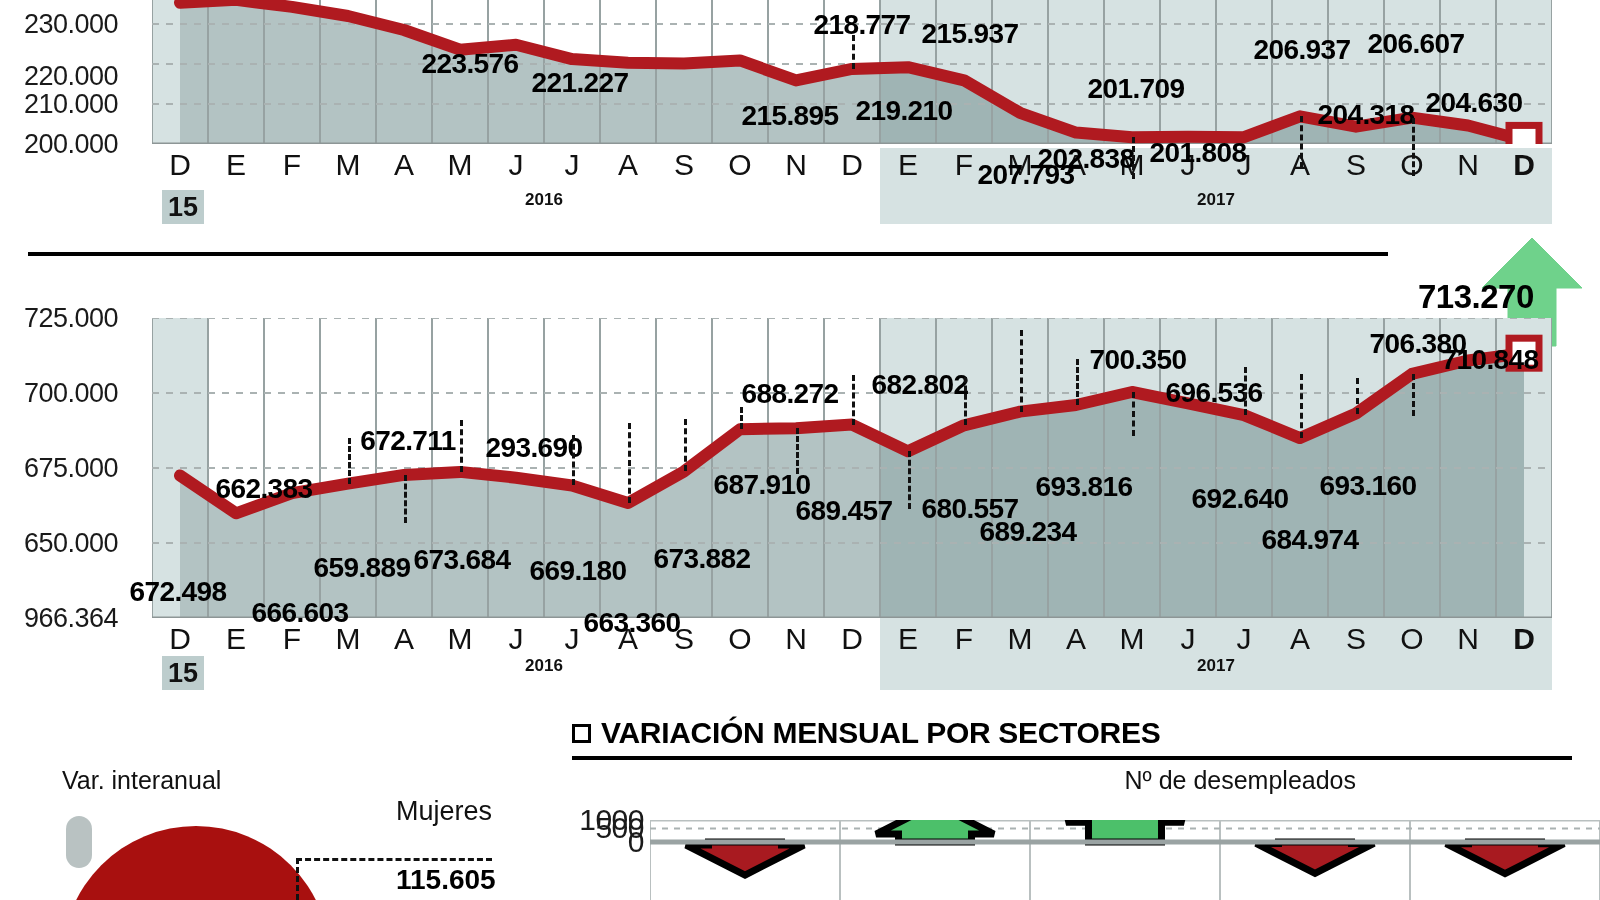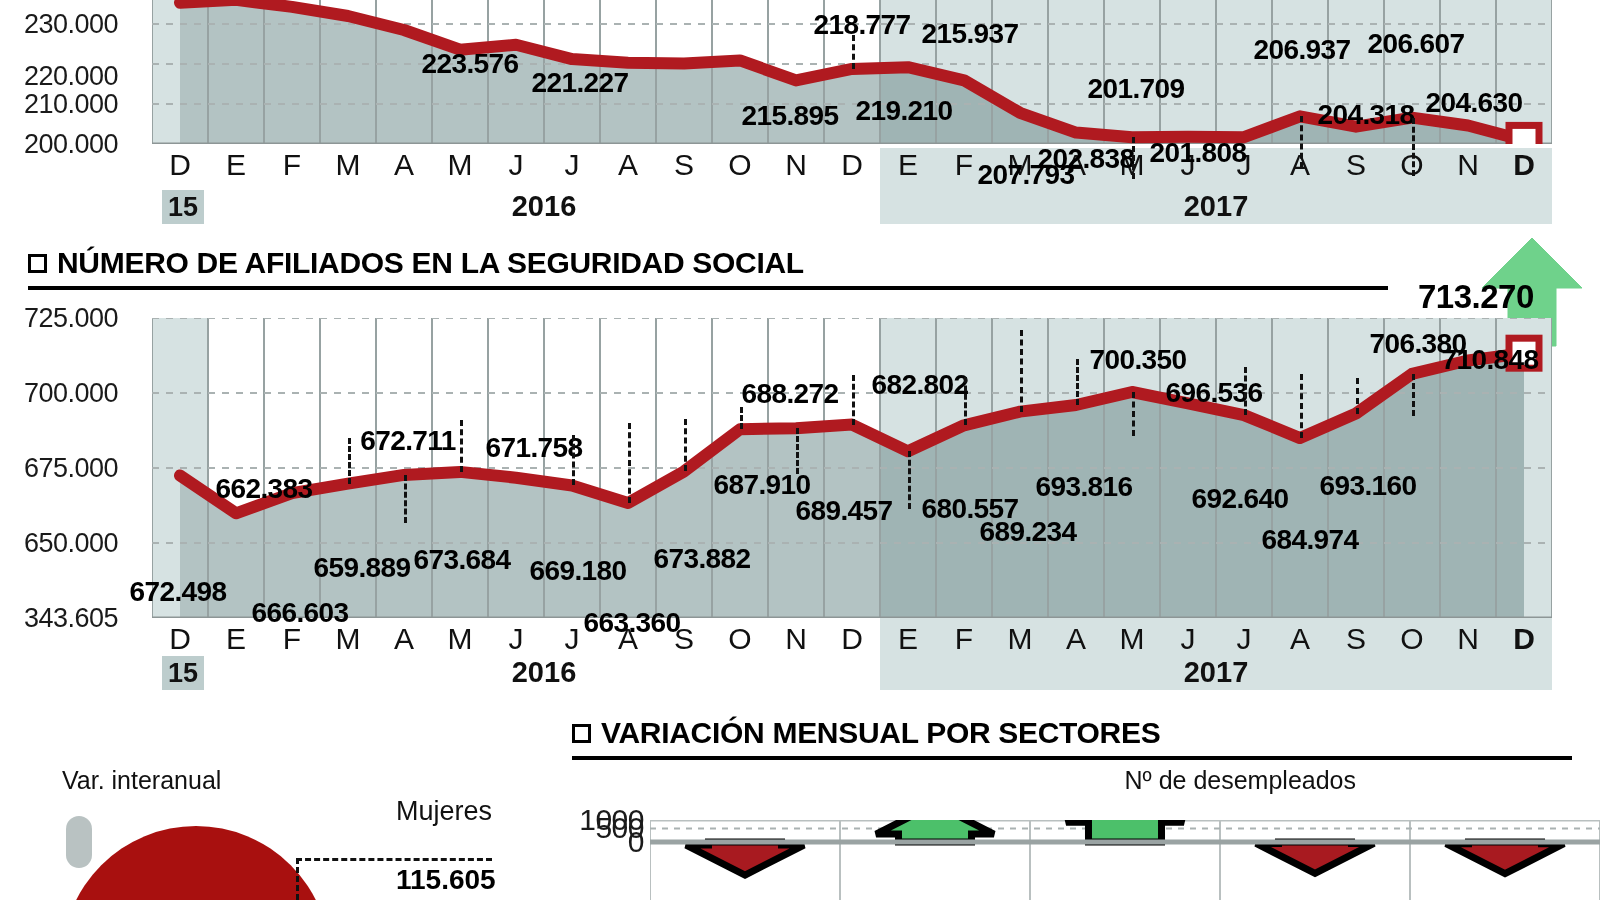--- a/index.html
+++ b/index.html
@@ -23,21 +23,21 @@
   .monthrow{position:absolute;left:0;right:0;}
   .mon{
     position:absolute;transform:translateX(-50%);
     font-size:30px;color:#111;text-align:center;
     font-family:"Liberation Sans", sans-serif;
   }
   .mon.bold{font-weight:bold;}
   .yearband{position:absolute;}
   .yearlab{
     position:absolute;transform:translateX(-50%);
-    font-size:29px;font-weight:bold;color:#111;
+    font-size:17px;font-weight:bold;color:#111;
   }
   .yr15box{
     position:absolute;background:#bdcdcd;
     font-size:27px;font-weight:bold;color:#111;
     text-align:center;line-height:34px;
   }
 
   .vallab{
     position:absolute;transform:translateX(-50%);
     font-size:28px;font-weight:bold;color:#000;white-space:nowrap;
@@ -161,42 +161,38 @@
       </div>
     <div id="c1years">
         <div class="yr15box" style="left:162px;top:190px;width:42px;height:34px;">15</div>
         <div class="yearlab" style="left:544px;top:190px;">2016</div>
         <div class="yearlab" style="left:1216px;top:190px;">2017</div>
         <div class="yearband" style="left:880px;top:148px;width:672px;height:76px;background:#d6e2e2;z-index:-1;"></div>
       </div>
   </div>
 
   <div class="sect" style="left:28px;top:246px;width:1360px;">
-    <div class="sect-title">
-      <span class="sq"></span>
-      <span>NÚMERO DE AFILIADOS EN LA SEGURIDAD SOCIAL</span>
-    </div>
     <div class="rule"></div>
   </div>
 
   <div class="arrow-up" style="left:1480px;top:236px;width:104px;height:112px;">
     <svg width="104" height="112" viewBox="0 0 104 112">
       <polygon points="52,2 102,52 76,52 76,110 28,110 28,52 2,52" fill="#6fd28b" stroke="#6fd28b" stroke-width="1"></polygon>
     </svg>
   </div>
   <div class="big-val" style="left:1418px;top:278px;">713.270</div>
 
   <div class="chart-wrap" id="c2" style="left:0;top:310px;width:1600px;height:380px;">
 
     <div class="ylabels" id="c2y">
         <div class="ylab" style="top:8px;">725.000</div>
         <div class="ylab" style="top:83px;">700.000</div>
         <div class="ylab" style="top:158px;">675.000</div>
         <div class="ylab" style="top:233px;">650.000</div>
-        <div class="ylab" style="top:308px;">343.605</div>
+        <div class="ylab" style="top:308px;">966.364</div>
       </div>
 
     <div class="plot" id="c2plot" style="left:152px;top:8px;width:1400px;height:300px;">
         <div style="position:absolute;left:0px;top:0px;width:56px;
       height:300px;background:#d6e2e2;"></div>
         <div style="position:absolute;left:728px;top:0px;width:672px;
       height:300px;background:#d6e2e2;"></div>
         <svg width="1400" height="300" style="position:absolute;left:0;top:0;">
           <defs>
             <clipPath id="afiliados-seguridad-social-clip">
@@ -347,21 +343,21 @@
     <div style="position:absolute;left:0;top:0;width:1600px;height:900px;pointer-events:none;" id="afiliados-seguridad-social-host">
       <div class="vallab" style="left:178px;top:575.506px;">672.498</div>
       <div class="vallab" style="left:264px;top:473.333px;">662.383</div>
       <div class="vallab" style="left:300px;top:597.191px;">666.603</div>
       <div class="vallab" style="left:362px;top:551.6px;">659.889</div>
       <div class="leader" style="left:348px;top:437.6px;height:46px;"></div>
       <div class="vallab" style="left:408px;top:424.867px;">672.711</div>
       <div class="leader" style="left:404px;top:474.867px;height:48px;"></div>
       <div class="vallab" style="left:462px;top:543.948px;">673.684</div>
       <div class="leader" style="left:460px;top:419.948px;height:52px;"></div>
-      <div class="vallab" style="left:534px;top:431.726px;">671.758</div>
+      <div class="vallab" style="left:534px;top:431.726px;">293.690</div>
       <div class="vallab" style="left:578px;top:555.46px;">669.180</div>
       <div class="leader" style="left:572px;top:435.46px;height:50px;"></div>
       <div class="vallab" style="left:632px;top:606.9200000000001px;">663.360</div>
       <div class="leader" style="left:628px;top:422.92px;height:80px;"></div>
       <div class="vallab" style="left:702px;top:543.354px;">673.882</div>
       <div class="leader" style="left:684px;top:419.35400000000004px;height:52px;"></div>
       <div class="vallab" style="left:762px;top:469.27px;">687.910</div>
       <div class="leader" style="left:740px;top:407.27px;height:22px;"></div>
       <div class="vallab" style="left:790px;top:378.184px;">688.272</div>
       <div class="leader" style="left:796px;top:428.184px;height:46px;"></div>

